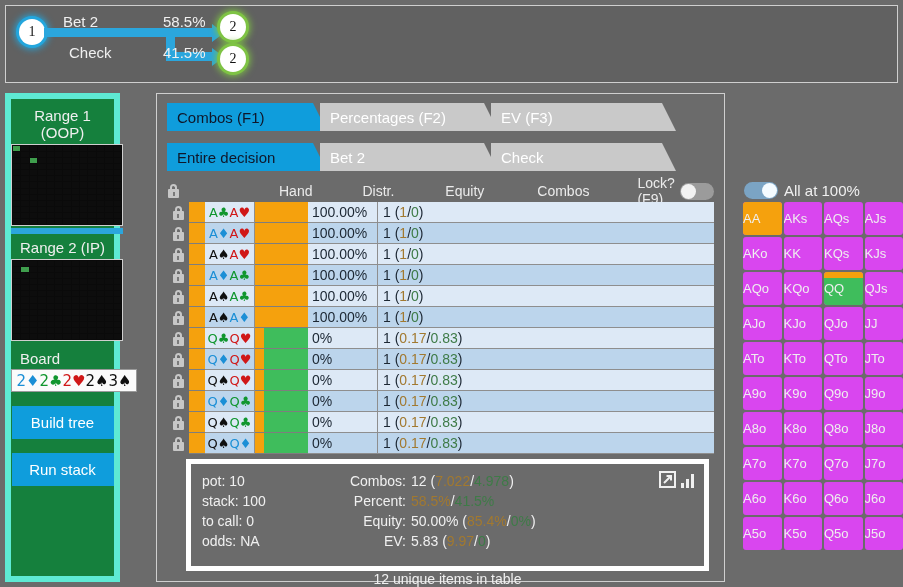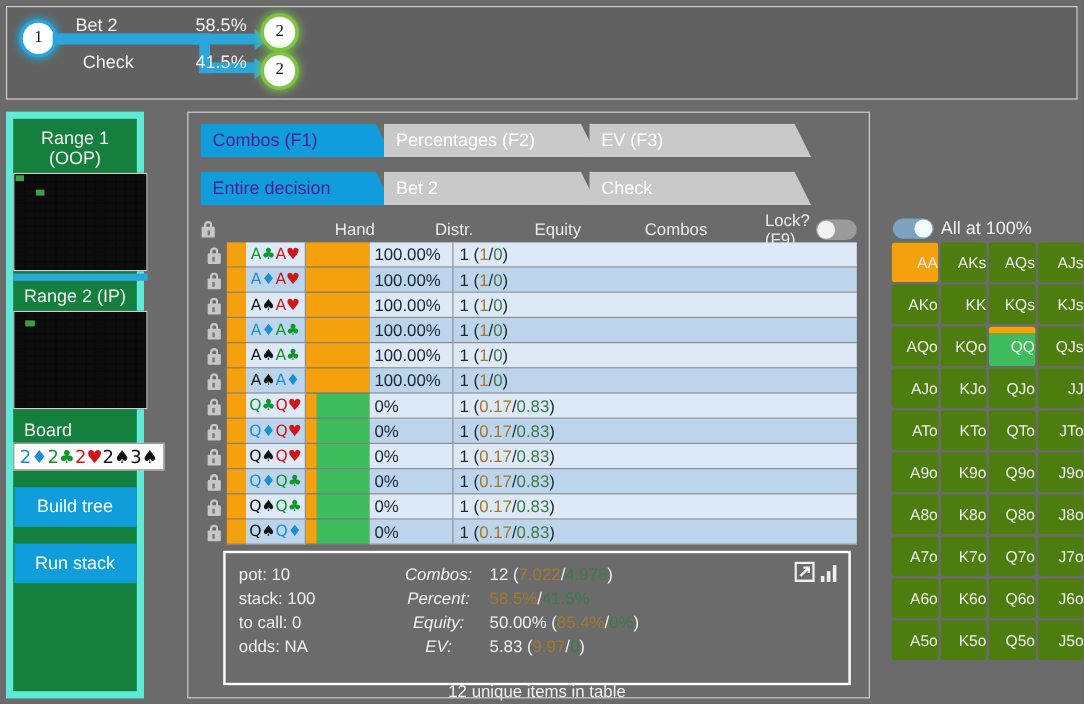--- a/index.html
+++ b/index.html
@@ -78,21 +78,21 @@
     position: absolute; left: 156px; top: 93px; width: 569px; height: 489px;
     background: #6b6b6b; border: 1px solid #cfcfcf;
   }
   .tabrow { position: relative; height: 31px; margin: 9px 0 0 10px; }
   .tab {
     position: absolute; top: 0; height: 28px; color: #ffffff; font-size: 15px;
     display: flex; align-items: center; padding-left: 10px;
     clip-path: polygon(0 0, calc(100% - 14px) 0, 100% 100%, 0 100%);
     cursor: pointer; white-space: nowrap;
   }
-  .tab.active { background: #0f9ddc; color: #4c1d95; }
+  .tab.active { background: #0f9ddc; color: #0f172a; }
   .tab.idle { background: #c9c9c9; color: #ffffff; }
 
   
   #tbl { margin: 6px 0 0 10px; width: 547px; }
   .thead {
     display: flex; align-items: center; height: 22px; color: #ebebeb; font-size: 14px; gap: 48px;
   }
   .th-lock { width: 22px; text-align: center; }
   .th-sp { width: 16px; }
   .th-hand { width: 50px; padding-left: 3px; }
@@ -152,50 +152,50 @@
   }
   .lock-ico .arc {
     position: absolute; left: 3px; top: 0px; width: 7px; height: 7px;
     border: 2px solid #c7c7c7; border-bottom: none;
     border-radius: 4px 4px 0 0;
   }
 
   
   #stats {
     position: absolute; left: 29px; top: 365px; width: 523px; height: 112px;
-    border: 2px solid #ffffff; background: #6b6b6b; color: #f0f0f0;
+    border: 5px solid #ffffff; background: #6b6b6b; color: #f0f0f0;
     font-size: 14px;
   }
   .stat-grid { display: flex; padding: 7px 0 0 0; }
   .stat-left { width: 140px; padding-left: 11px; line-height: 20px; }
   .stat-right { flex: 1; line-height: 20px; }
   .sr-line { display: flex; }
-  .sr-lab { width: 80px; text-align: center; padding-right: 5px; font-style: italic; }
+  .sr-lab { width: 80px; text-align: right; padding-right: 5px; }
   .stat-foot { text-align: center; margin-top: 20px; }
   .stat-icons {
     position: absolute; right: 8px; top: 7px; display: flex;
     align-items: flex-end; gap: 4px;
   }
 
   
   #rightpanel {
     position: absolute; left: 740px; top: 180px; width: 163px; height: 407px;
   }
   .allrow {
     display: flex; align-items: center; gap: 6px; height: 20px; color: #f0f0f0;
     font-size: 15px; padding-left: 4px;
   }
   #matrix {
     margin-top: 2px; display: grid;
     grid-template-columns: repeat(4, 1fr);
     grid-auto-rows: 33px; gap: 2px; padding-left: 3px;
   }
   .mcell {
-    background: #4d7c0f; color: #efefef; font-size: 13px; position: relative;
-    display: flex; align-items: center; justify-content: flex-end;
+    background: #d946ef; color: #efefef; font-size: 13px; position: relative;
+    display: flex; align-items: center; justify-content: flex-start;
     border-radius: 3px; cursor: pointer; overflow: hidden;
   }
   .mcell .lbl { position: relative; z-index: 2; }
   .mcell .fillfull { position: absolute; inset: 0; }
   .mcell .filltop { position: absolute; left: 0; right: 0; top: 0; height: 6px; }
   .mcell .fillbot { position: absolute; left: 0; right: 0; top: 6px; bottom: 0; }
 </style>
 </head>
 <body>
 

